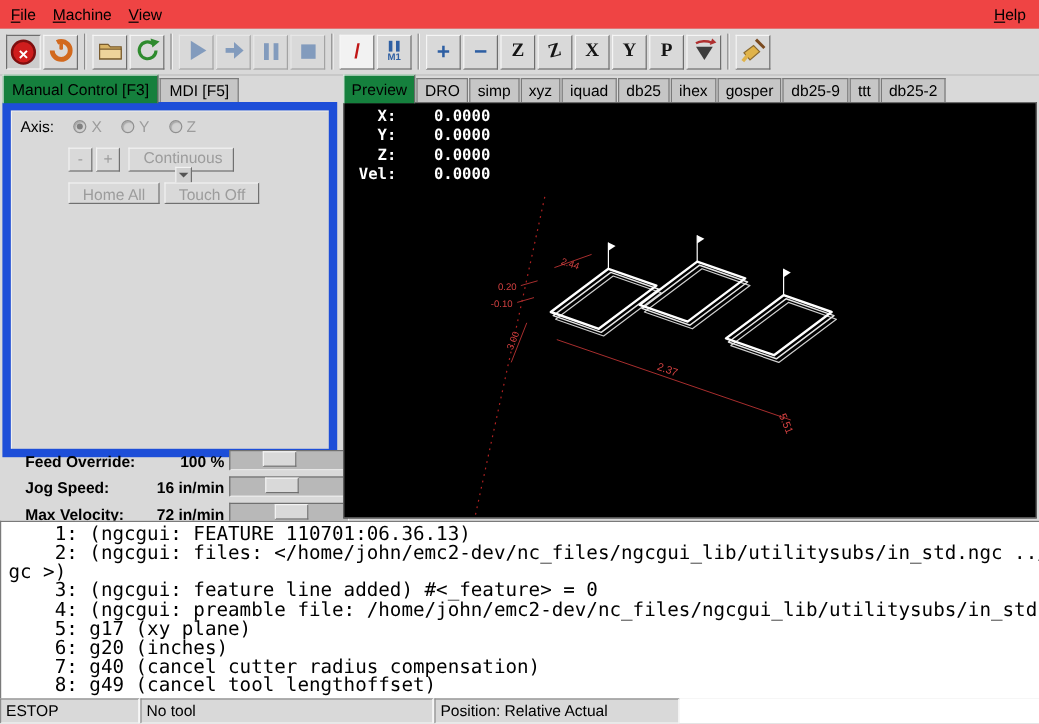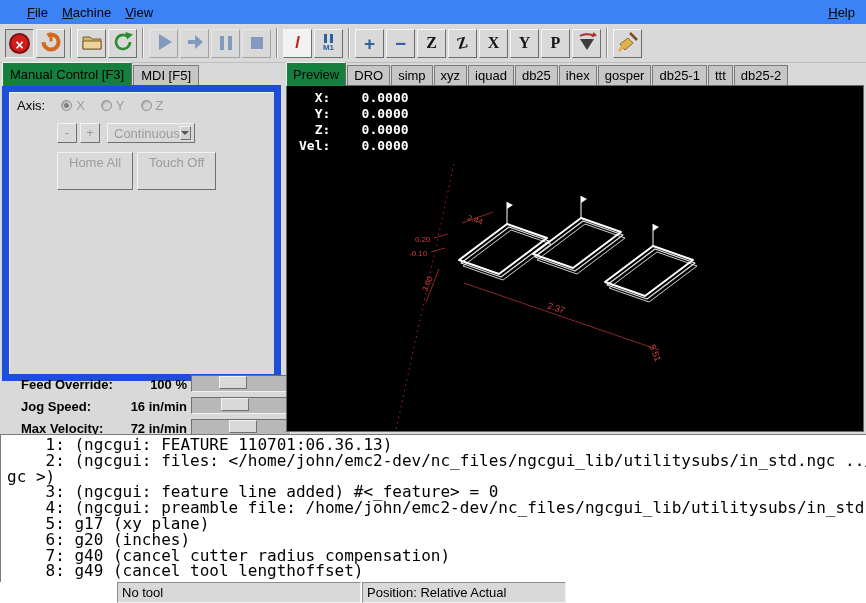--- a/index.html
+++ b/index.html
@@ -2,21 +2,21 @@
 <html><head>
 <meta charset="utf-8">
 <style>
   html,body{margin:0;padding:0;}
   body{width:866px;height:603px;overflow:hidden;background:#d9d9d9;
        font-family:"Liberation Sans",sans-serif;font-size:13px;color:#000;}
   .window{position:relative;width:866px;height:603px;background:#d9d9d9;}
 
   
   .menubar{position:absolute;left:0;top:0;right:0;height:24px;display:flex;align-items:center;
-           border-bottom:1px solid #b5b5b5;background:#3b82f6;padding-left:20px;}
+           border-bottom:1px solid #b5b5b5;background:#ef4444;padding-left:2px;}
   .menu-item{display:inline-block;padding:2px 7px;cursor:default;}
   .menu-item::first-letter{text-decoration:underline;}
   .menu-help{margin-left:auto;margin-right:4px;}
 
   
   .toolbar{position:absolute;left:0;top:24px;right:0;height:38px;display:flex;align-items:center;
            padding-left:5px;background:#d9d9d9;border-bottom:1px solid #bdbdbd;}
   .tbtn{width:29px;height:29px;margin-right:2px;background:#d9d9d9;
         border:1px solid;border-color:#f5f5f5 #6e6e6e #6e6e6e #f5f5f5;
         display:flex;align-items:center;justify-content:center;box-sizing:border-box;}
@@ -53,27 +53,27 @@
         box-shadow:inset 1px 1px 1px #a8a8a8;display:inline-block;box-sizing:border-box;}
   .rdot.sel::after{content:"";display:block;width:5px;height:5px;margin:2px;border-radius:50%;background:#808080;}
   .dimtext{color:#9c9c9c;}
   .jog-row{position:absolute;left:48px;top:31px;display:flex;align-items:center;gap:3px;}
   .sqbtn{width:20px;height:20px;background:#d9d9d9;border:1px solid;
          border-color:#f2f2f2 #707070 #707070 #f2f2f2;color:#9c9c9c;
          text-align:center;line-height:18px;box-sizing:border-box;}
   .combo{width:88px;height:20px;margin-left:4px;background:#d9d9d9;border:1px solid;
          border-color:#f2f2f2 #707070 #707070 #f2f2f2;color:#9c9c9c;
          display:flex;align-items:center;justify-content:space-between;
-         padding:0 3px 0 6px;box-sizing:border-box;}
+         padding:0 3px 0 6px;box-sizing:border-box;flex-direction:column;}
   .arrowbox{width:14px;height:14px;background:#d0d0d0;border:1px solid;
             border-color:#f2f2f2 #707070 #707070 #f2f2f2;
             display:flex;align-items:center;justify-content:center;box-sizing:border-box;}
   .caret-down{width:0;height:0;border:4px solid transparent;border-top-color:#555;margin-top:4px;}
   .home-row{position:absolute;left:48px;top:60px;display:flex;gap:4px;}
-  .gbtn{height:38px;padding:0 11px;background:#d9d9d9;border:1px solid;
+  .gbtn{height:18px;padding:0 11px;background:#d9d9d9;border:1px solid;
         border-color:#f2f2f2 #707070 #707070 #f2f2f2;color:#9c9c9c;
         line-height:20px;box-sizing:border-box;}
   .srow{position:absolute;left:21px;height:20px;width:274px;display:flex;align-items:flex-end;font-weight:bold;}
   .slabel{width:100px;}
   .svalue{position:absolute;left:102px;width:64px;text-align:right;}
   .scale{position:absolute;right:4px;width:100px;height:17px;background:#b8b8b8;
          border:1px solid;border-color:#707070 #f2f2f2 #f2f2f2 #707070;box-sizing:border-box;}
   .shandle{position:absolute;top:0;width:28px;height:13px;background:#d9d9d9;border:1px solid;
            border-color:#f2f2f2 #707070 #707070 #f2f2f2;box-sizing:border-box;}
 
@@ -289,21 +289,21 @@
   <div class="right-panel">
     <div class="tabbar">
       <div class="tab sel">Preview</div>
       <div class="tab">DRO</div>
       <div class="tab">simp</div>
       <div class="tab">xyz</div>
       <div class="tab">iquad</div>
       <div class="tab">db25</div>
       <div class="tab">ihex</div>
       <div class="tab">gosper</div>
-      <div class="tab">db25-1</div>
+      <div class="tab">db25-9</div>
       <div class="tab">ttt</div>
       <div class="tab">db25-2</div>
     </div>
     <div class="preview-frame">
       <svg width="576" height="345" viewBox="0 0 576 345">
         <defs>
           <g id="part">
             <polygon points="4,44 52,8 92,22 44,58" fill="none" stroke="#cfcfcf" stroke-width="1" stroke-linejoin="round"></polygon>
             <polygon points="2,41 50,5 90,19 42,55" fill="none" stroke="#e6e6e6" stroke-width="1.2" stroke-linejoin="round"></polygon>
             <polygon points="0,38 48,2 88,16 40,52" fill="none" stroke="#ffffff" stroke-width="2" stroke-linejoin="round"></polygon>
@@ -344,17 +344,18 @@
 gc &gt;)
     3: (ngcgui: feature line added) #&lt;_feature&gt; = 0
     4: (ngcgui: preamble file: /home/john/emc2-dev/nc_files/ngcgui_lib/utilitysubs/in_std.ngc)
     5: g17 (xy plane)
     6: g20 (inches)
     7: g40 (cancel cutter radius compensation)
     8: g49 (cancel tool lengthoffset)</pre>
   </div>
 
   <div class="statusbar">
+    <div class="sbox" style="left:0;width:116px;">ESTOP</div>
     <div class="sbox" style="left:362px;width:204px;">Position: Relative Actual</div>
     <div class="sbox" style="left:117px;width:244px;">No tool</div>
   </div>
 
 </div>
 
 </body></html>

